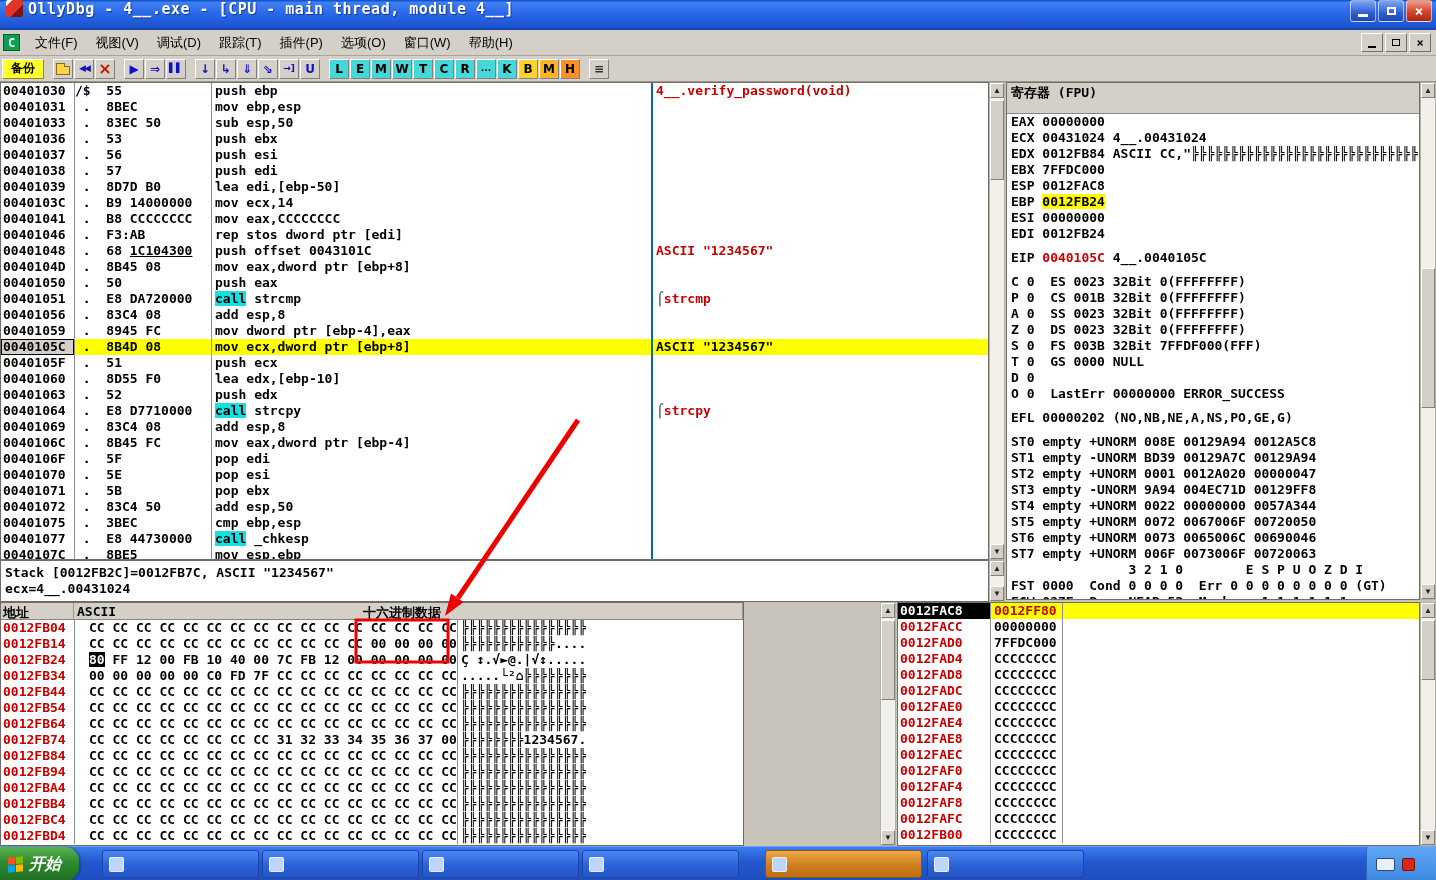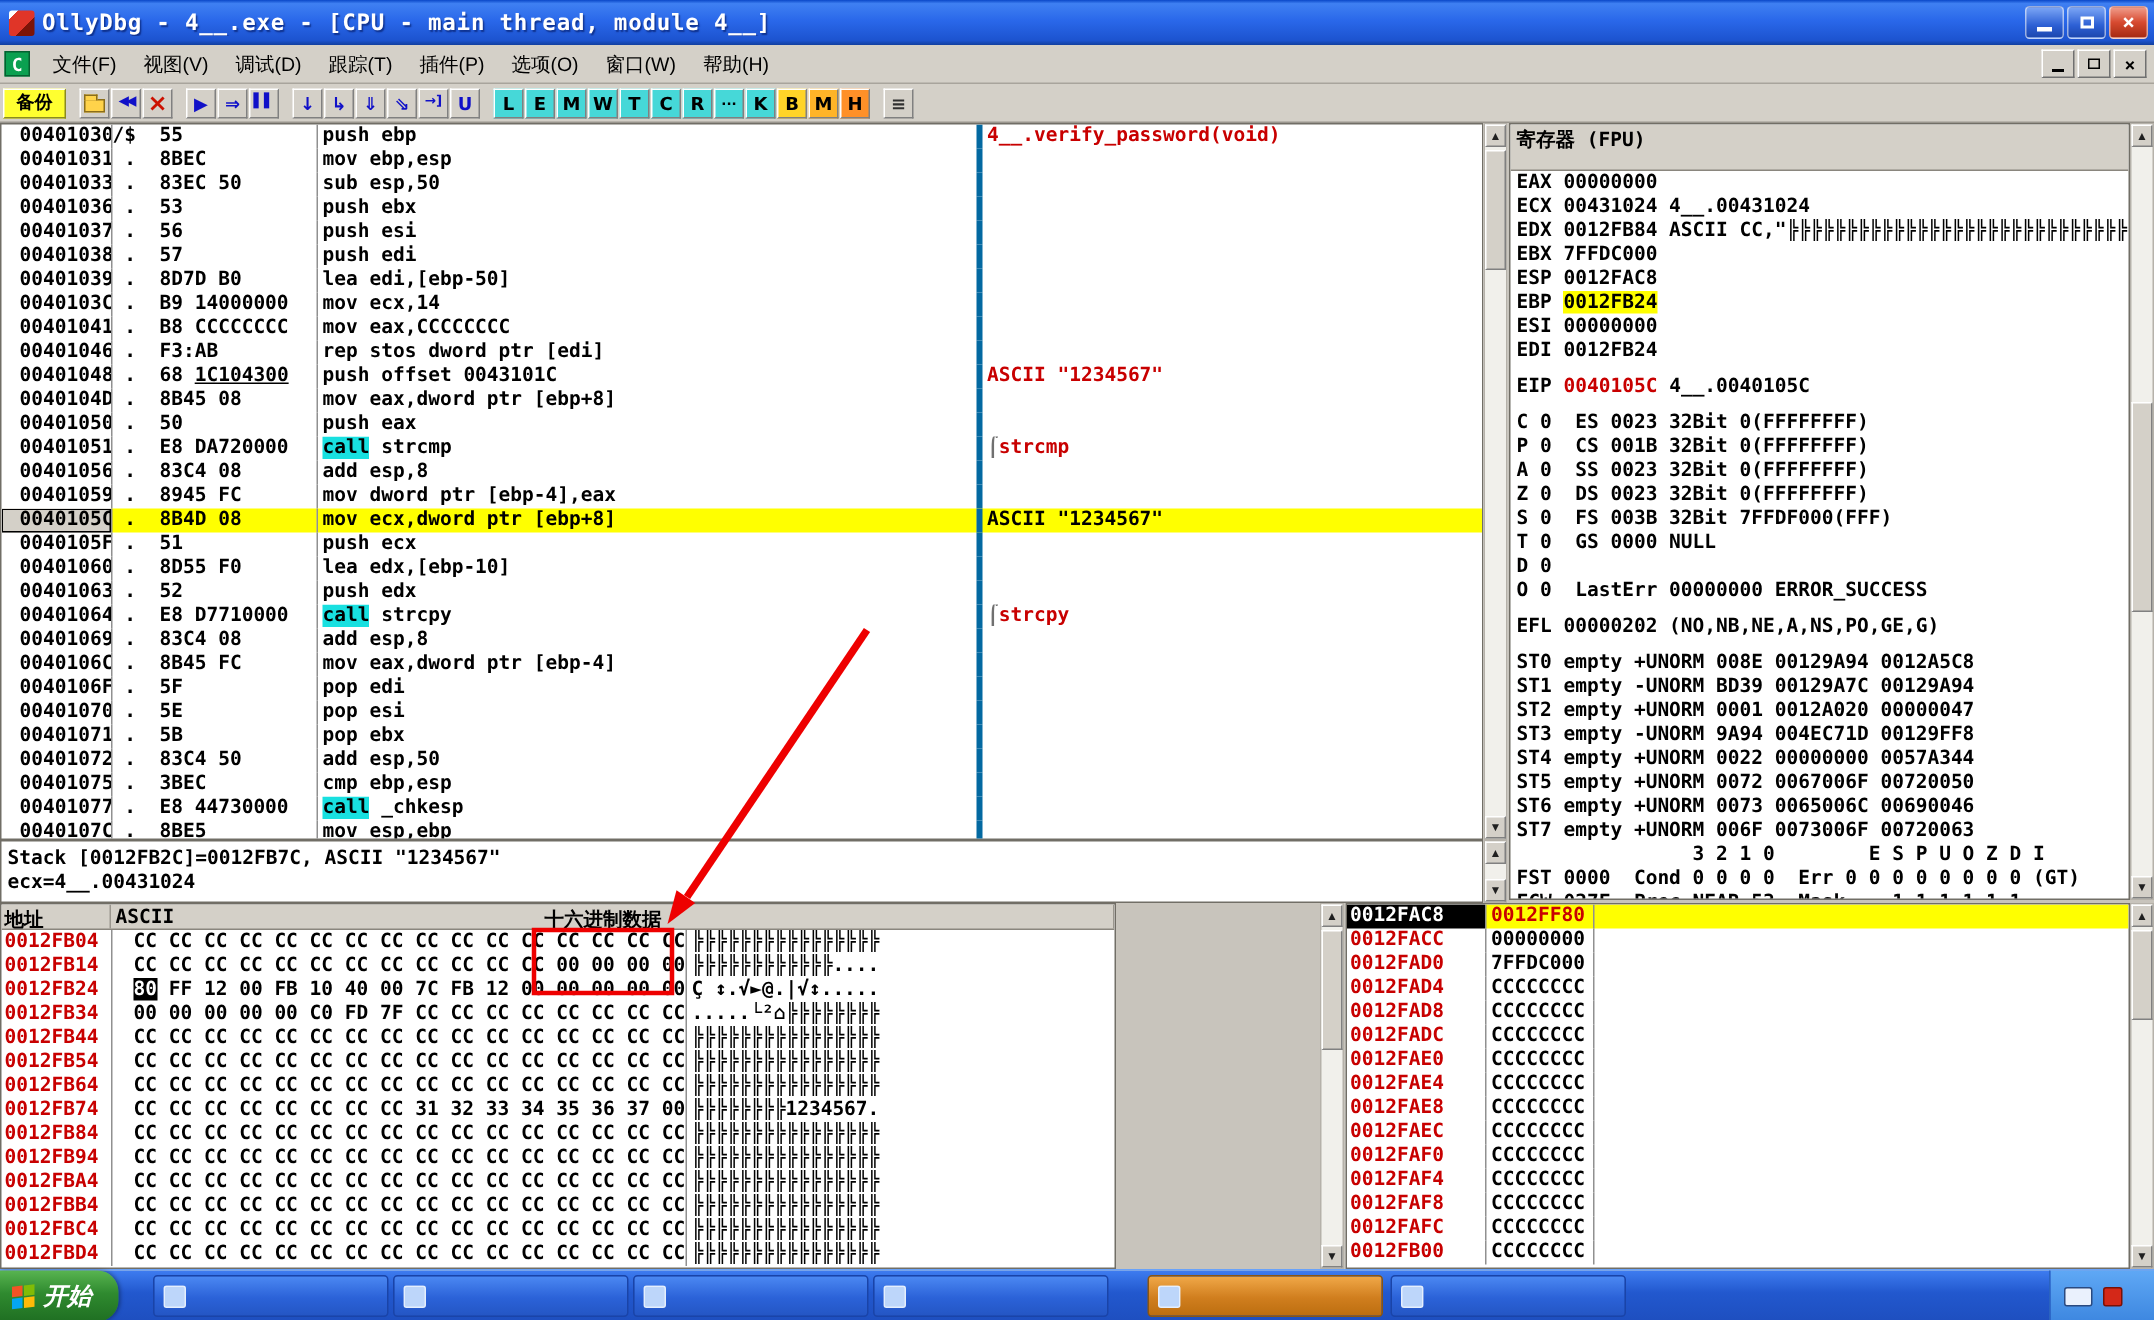--- a/index.html
+++ b/index.html
@@ -1,19 +1,19 @@
 <!DOCTYPE html>
 <html><head>
 <meta charset="utf-8">
 <style>
 *{box-sizing:border-box;margin:0;padding:0}
 html,body{width:1436px;height:880px}
 body{position:relative;background:#D4D0C8;overflow:hidden;font-family:"Liberation Sans",sans-serif}
 
-#titlebar{position:absolute;left:0;top:0;width:1436px;height:30px;display:flex;align-items:center;padding:0 4px;
+#titlebar{position:absolute;left:0;top:0;width:1436px;height:30px;display:flex;padding:0 4px;
  background:linear-gradient(180deg,#0a47c8 0%,#3f80f2 8%,#2a68ea 45%,#1c53cf 90%,#123f9f 100%)}
 .app-ico{width:17px;height:17px;margin:0 5px 0 2px;border-radius:2px;background:linear-gradient(135deg,#ffffff 18%,#e03528 18%,#e03528 62%,#7c1408 62%)}
 #title-text{flex:1;color:#fff;font:bold 15px "DejaVu Sans Mono",monospace;letter-spacing:.5px;text-shadow:1px 1px 1px rgba(0,20,90,.6);white-space:nowrap;overflow:hidden}
 .wbtn{width:26px;height:22px;margin-left:2px;border-radius:3px;border:1px solid rgba(255,255,255,.55);display:flex;align-items:center;justify-content:center;
  background:linear-gradient(#7ba5f5,#2c5fd4 60%,#1c47ae);color:#fff;font:bold 14px "DejaVu Sans Mono",monospace}
 .wbtn.close{background:linear-gradient(#f09c8a,#d6492f 50%,#a62a12)}
 .g-min{width:10px;height:3px;background:#fff;align-self:flex-end;margin-bottom:4px}
 .g-rst{width:9px;height:8px;border:2px solid #fff}
 
 #menubar{position:absolute;left:0;top:30px;width:1436px;height:26px;background:#D4D0C8;display:flex;align-items:center;padding:0 3px;border-bottom:1px solid #a8a49c}
@@ -39,24 +39,24 @@
 
 #workspace{position:absolute;left:0;top:82px;width:1436px;height:764px;background:#C8C4BC}
 .pane{position:absolute;background:#fff;border:1px solid #716e66;overflow:hidden;font:bold 13px/16px "DejaVu Sans Mono",monospace;color:#000}
 #disasm-pane{left:0;top:0;width:989px;height:478px}
 #reg-pane{left:1006px;top:0;width:414px;height:518px}
 #info-pane{left:0;top:478px;width:989px;height:42px;padding-top:4px}
 #dump-pane{left:0;top:520px;width:744px;height:244px}
 #stack-pane{left:897px;top:520px;width:523px;height:244px}
 
 .drow{display:flex;height:16px;white-space:pre}
-.c-addr{width:73px;padding-left:12px;overflow:hidden}
+.c-addr{width:73px;padding-left:2px;overflow:hidden}
 .c-bytes{width:137px;border-left:1px solid #909090;overflow:hidden}
 .c-dis{width:440px;border-left:1px solid #909090;padding-left:3px;overflow:hidden}
-.c-com{flex:1;border-left:4px solid #0369a1;padding-left:3px;overflow:hidden}
+.c-com{flex:1;border-left:2px solid #0369a1;padding-left:3px;overflow:hidden}
 .drow.cur .c-bytes,.drow.cur .c-dis,.drow.cur .c-com{background:#FFFF00}
 .drow.cur .c-addr{box-shadow:inset 0 0 0 1px #000;background:#D4D0C8}
 .mn{background:#18E0E0}
 .ul{text-decoration:underline}
 .red{color:#C80000}
 .cbr{color:#707070}
 
 #reg-header{height:31px;background:#D4D0C8;border-bottom:1px solid #8a867e;padding:1px 0 0 4px;font:bold 13px "DejaVu Sans Mono",monospace}
 .rline{height:16px;padding-left:4px;white-space:pre;overflow:hidden}
 .rgap{height:8px}

